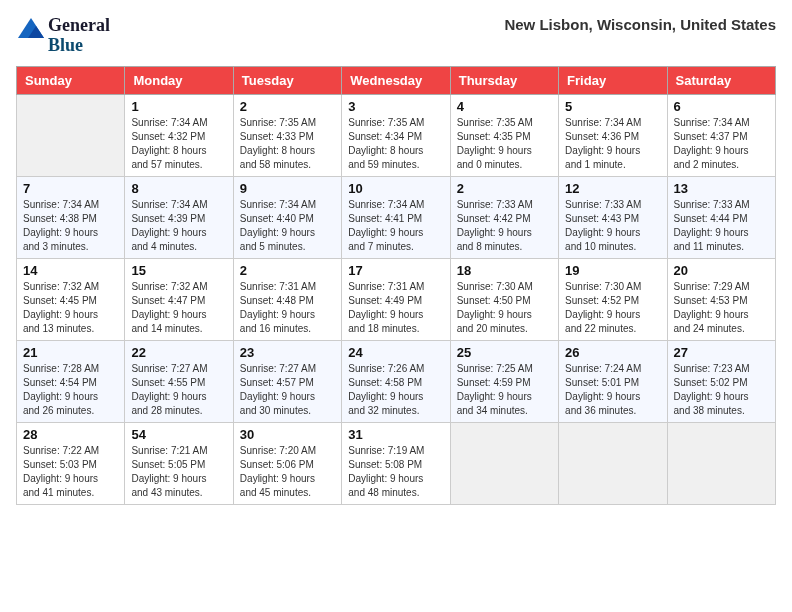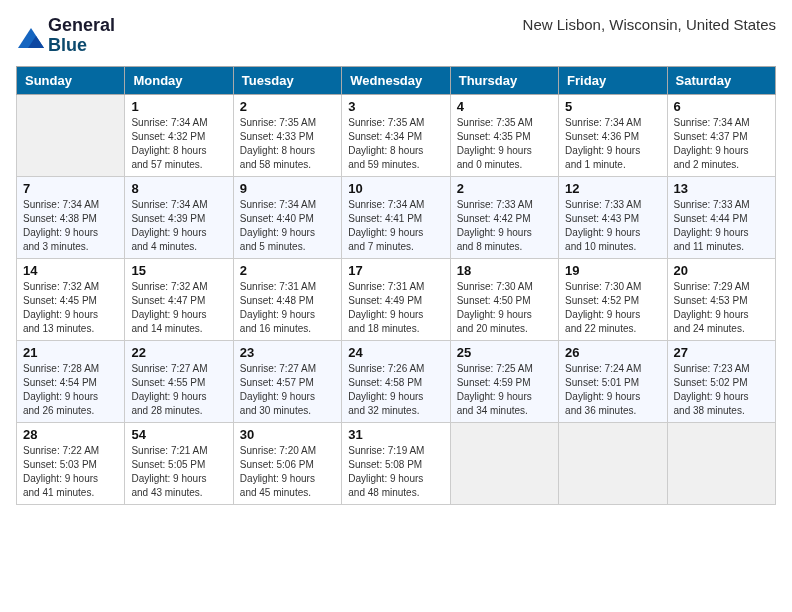--- a/index.html
+++ b/index.html
@@ -11,21 +11,22 @@
       padding: 16px;
     }
     .header {
       display: flex;
       justify-content: space-between;
       align-items: flex-start;
       margin-bottom: 10px;
     }
     .logo {
       display: flex;
-      align-items: flex-end;
+      align-items: flex-start;
+      font-family: Liberation Serif, serif;
     }
     .logo-text {
       font-size: 18px;
       font-weight: bold;
       line-height: 1.1;
     }
     .logo-general { color: #1a1a2e; }
     .logo-blue { color: #0c4a6e; }
     .logo-icon {
       width: 30px;
@@ -36,28 +37,29 @@
       text-align: right;
     }
     .month-title {
       font-size: 32px;
       color: #1a1a2e;
       font-weight: normal;
     }
     .location {
       font-size: 15px;
       color: #333;
+      font-weight: bold;
     }
     .calendar {
       width: 100%;
       border-collapse: collapse;
       border: 1px solid #ccc;
     }
     .calendar th {
-      background-color: #0369a1;
+      background-color: #ef4444;
       color: #fff;
       font-size: 13px;
       font-weight: bold;
       padding: 6px 8px;
       text-align: left;
       border: 1px solid #aaa;
     }
     .calendar td {
       vertical-align: top;
       border: 1px solid #ccc;

